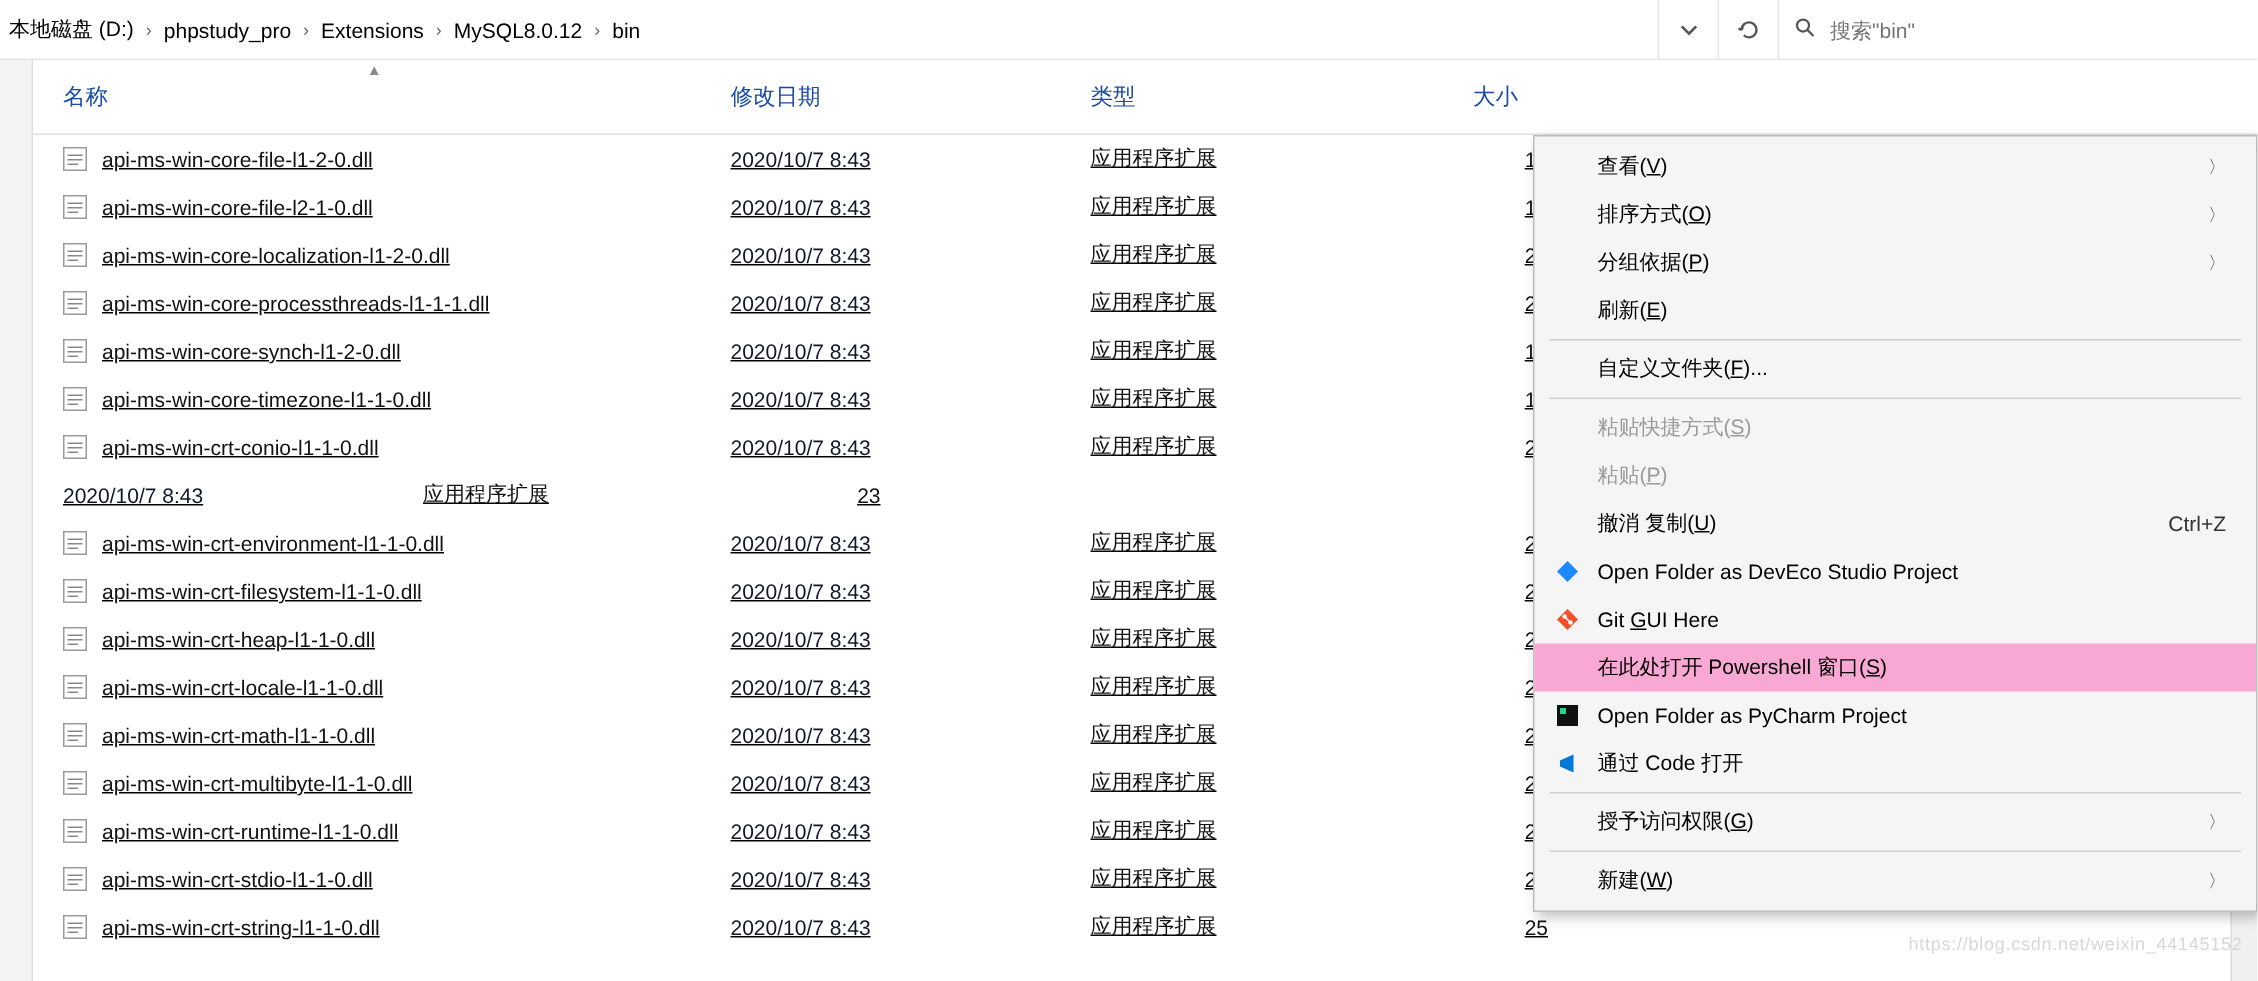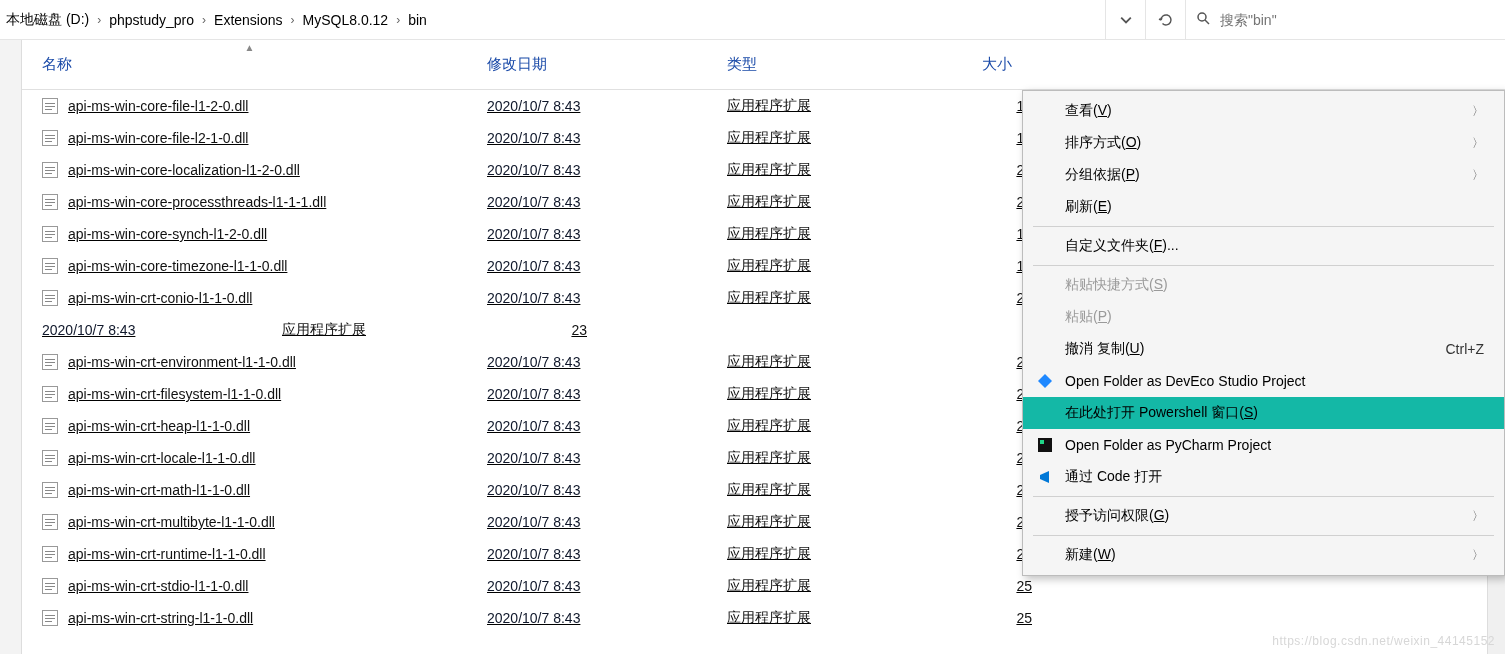--- a/index.html
+++ b/index.html
@@ -178,37 +178,37 @@
     z-index: 100;
   }
   .menu-item {
     display: flex;
     align-items: center;
     height: 32px;
     padding: 0 20px 0 10px;
     cursor: pointer;
     position: relative;
   }
-  .menu-item.highlight { background: #14b8a6; }
+  .menu-item.highlight { background: #f9a8d4; }
   .menu-item.disabled { color: #9a9a9a; cursor: default; }
   .menu-icon {
     width: 24px;
     display: flex;
     justify-content: center;
     margin-right: 8px;
   }
   .menu-label { flex: 1; white-space: nowrap; }
   .menu-arrow { color: #555; font-size: 12px; }
   .menu-shortcut { color: #333; }
   .menu-sep { height: 1px; background: #d0d0d0; margin: 3px 10px; }
   .mnemonic { text-decoration: underline; }
   .watermark {
     position: absolute;
     right: 10px;
-    bottom: 6px;
+    bottom: 18px;
     font-size: 12px;
     color: #d7d7d7;
     z-index: 200;
     pointer-events: none;
     letter-spacing: 0.5px;
   }
 </style>
 </head>
 <body>
 
@@ -461,20 +461,31 @@
       <span class="menu-shortcut">Ctrl+Z</span>
     </div>
     <div class="menu-item">
       <span class="menu-icon">
         <svg width="16" height="16" viewBox="0 0 16 16">
           <path d="M8 1 L15 8 L8 15 L1 8 Z" fill="#1e88ff"></path>
         </svg>
       </span>
       <span class="menu-label">Open Folder as DevEco Studio Project</span>
     </div>
+    <div class="menu-item">
+      <span class="menu-icon">
+        <svg width="16" height="16" viewBox="0 0 16 16">
+          <path d="M8 1 L15 8 L8 15 L1 8 Z" fill="#f34f29"></path>
+          <circle cx="6" cy="6" r="1.5" fill="#fff"></circle>
+          <circle cx="10" cy="10" r="1.5" fill="#fff"></circle>
+          <line x1="6" y1="6" x2="10" y2="10" stroke="#fff" stroke-width="1"></line>
+        </svg>
+      </span>
+      <span class="menu-label">Git <span class="mnemonic">G</span>UI Here</span>
+    </div>
     <div class="menu-item highlight">
       <span class="menu-icon"></span>
       <span class="menu-label">在此处打开 Powershell 窗口(<span class="mnemonic">S</span>)</span>
     </div>
     <div class="menu-item">
       <span class="menu-icon">
         <svg width="16" height="16" viewBox="0 0 16 16">
           <rect x="1" y="1" width="14" height="14" fill="#111"></rect>
           <rect x="3" y="3" width="4" height="4" fill="#21d789"></rect>
         </svg>

